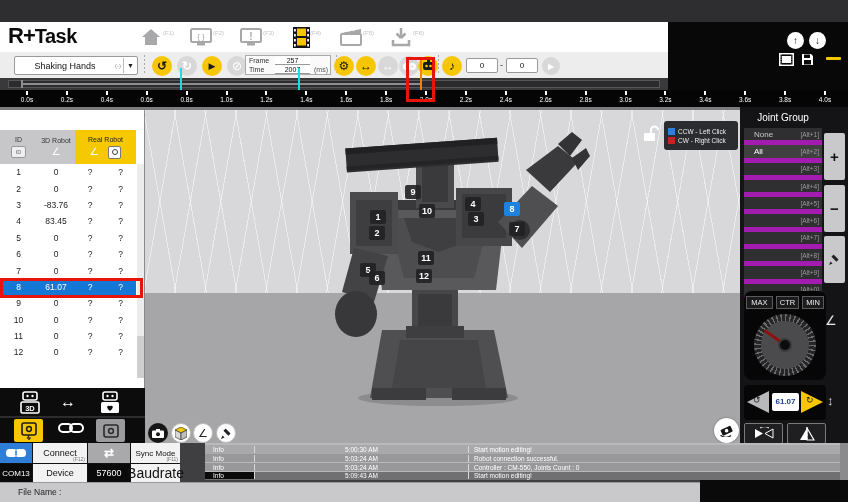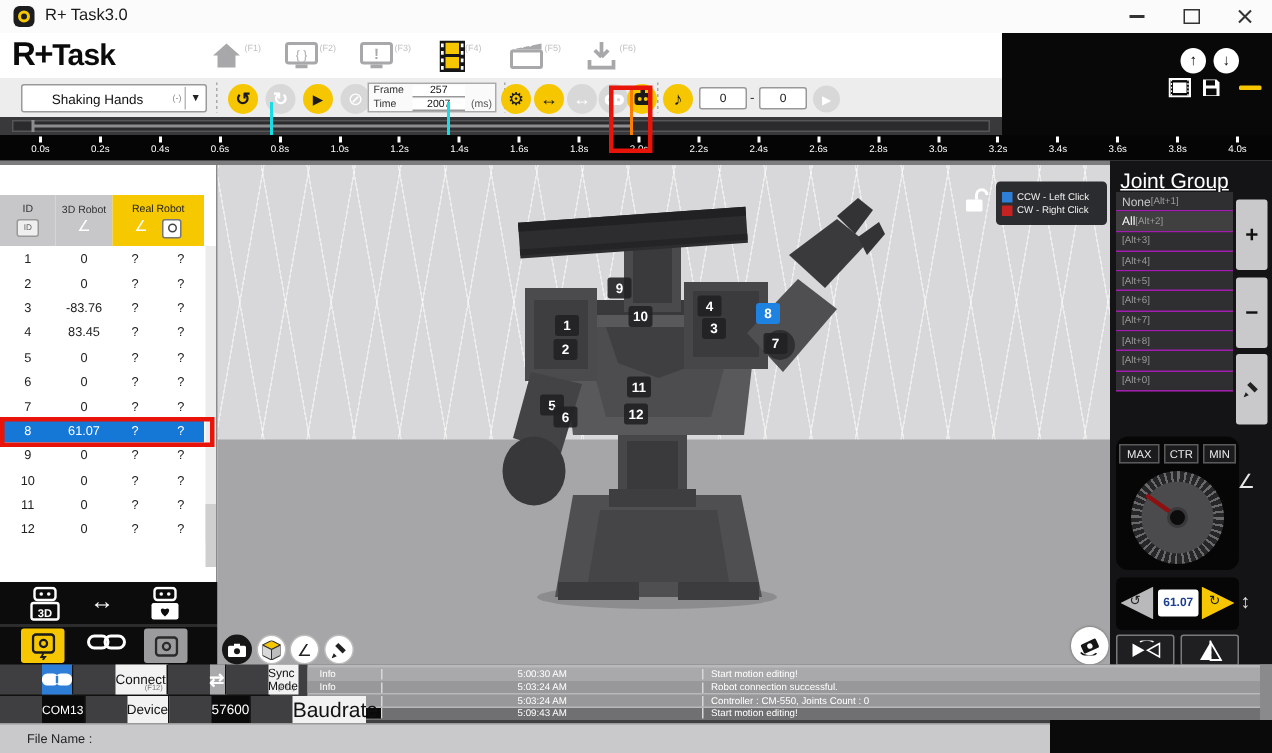--- a/index.html
+++ b/index.html
@@ -95,24 +95,24 @@
   .joint{position:absolute;width:16px;height:14px;background:rgba(33,33,36,.9);border-radius:2px;color:#fff;
          font-size:9px;font-weight:bold;display:flex;align-items:center;justify-content:center;}
   .joint.sel{background:#1e82e0;}
   .vpbtn{position:absolute;top:313px;width:20px;height:20px;border-radius:50%;display:flex;align-items:center;justify-content:center;}
   .vpbtn.dark{background:#161616;color:#fff;}
   .vpbtn.light{background:#fff;border:1px solid #bbb;box-sizing:border-box;color:#222;}
   .vpbtn-rot{position:absolute;left:569px;top:308px;width:25px;height:25px;border-radius:50%;background:#fff;
              display:flex;align-items:center;justify-content:center;box-shadow:0 0 2px rgba(0,0,0,.4);}
   
   .rightpanel{left:740px;top:107px;width:108px;height:338px;background:#141416;}
-  .jg-title{position:absolute;left:0;top:5px;width:86px;text-align:center;font-size:14px;color:#fff;text-decoration:underline;}
+  .jg-title{position:absolute;left:0;top:5px;width:86px;text-align:center;font-size:10px;color:#fff;}
   .jg-list{position:absolute;left:4px;top:21px;width:78px;}
-  .jgrow{height:12.3px;display:flex;align-items:center;
-         background:#2f2f31;border-bottom:1px solid #a21caf;padding:0 3px 0 4px;}
+  .jgrow{height:12.3px;display:flex;align-items:center;justify-content:space-between;
+         background:#2f2f31;border-bottom:5px solid #a21caf;padding:0 3px 0 10px;}
   .jgrow .lab{font-size:8px;color:#c8c8c8;}
   .jgrow .key{font-size:6.5px;color:#9a9a9a;}
   .jgrow.sel{background:#404040;}
   .jgrow.sel .lab{color:#fff;}
   .sidebtn{position:absolute;left:84px;width:21px;background:#c9c9cb;border-radius:2px;
            display:flex;align-items:center;justify-content:center;color:#111;font-size:15px;font-weight:bold;}
   .angleside{position:absolute;left:85px;top:206px;font-size:13px;color:#e8e8e8;}
   .updownside{position:absolute;left:87px;top:286px;font-size:13px;color:#ddd;}
   .dialpanel{position:absolute;left:4px;top:184px;width:82px;height:89px;background:#060606;border-radius:8px;}
   .mcm{position:absolute;top:5px;height:13px;background:#1b1b1d;border:1px solid #5a5a5a;box-sizing:border-box;
@@ -135,54 +135,37 @@
   
   .bottombase{left:0;top:443px;width:848px;height:59px;background:#3f3f41;}
   .log{left:205px;top:443px;width:643px;height:37px;background:#b9b9bb;padding-top:2px;box-sizing:border-box;}
   .logrow{display:flex;height:8.5px;margin-bottom:0.4px;font-size:6.5px;color:#fff;align-items:center;}
   .lg-level{width:50px;padding-left:8px;box-sizing:border-box;border-right:1px solid #d8d8d8;}
   .lg-time{width:213px;text-align:center;border-right:1px solid #d8d8d8;}
   .lg-msg{flex:1;padding-left:5px;}
   .logscroll{left:840px;top:443px;width:8px;height:37px;background:#8a8a8c;}
   .connblock{left:0;top:443px;width:180px;}
   .connrow{display:flex;height:20px;border-bottom:1px solid #111;}
-  .conncell{display:flex;align-items:center;justify-content:flex-start;border-right:1px solid #111;box-sizing:border-box;position:relative;margin-left:28px;}
+  .conncell{display:flex;align-items:center;justify-content:center;border-right:1px solid #111;box-sizing:border-box;position:relative;}
   .c-blue{width:33px;background:#2e7ed7;}
   .c-white{background:#f2f2f2;color:#111;}
   .c-gray{width:43px;background:#a9a9ab;color:#fff;font-size:12px;font-weight:bold;}
   .c-black{background:#0a0a0a;color:#fff;}
   .subkey{position:absolute;right:2px;bottom:1px;font-size:5px;color:#777;}
   .filebar{left:0;top:482px;width:700px;height:20px;background:#c9c9cb;border-top:1px solid #9a9a9a;box-sizing:border-box;}
   .filelabel{left:18px;top:487px;font-size:8.5px;color:#222;}
   .blackcorner{left:700px;top:480px;width:148px;height:22px;background:#0a0a0a;}
   
   .redbox{border:3px solid #e81309;box-sizing:border-box;z-index:50;}
 </style>
 </head>
 <body>
 
 <div id="app">
 
-  <div class="abs titlebar">
-    <div class="abs appicon">
-        <i></i>
-      </div>
-    <div class="abs apptitle">R+ Task3.0</div>
-    <div class="abs winbtn" style="left:740px">
-        <div class="bar"></div>
-      </div>
-    <div class="abs winbtn" style="left:776px">
-        <div class="box"></div>
-      </div>
-    <div class="abs winbtn" style="left:812px">
-      <svg width="10" height="10" viewBox="0 0 10 10">
-          <path d="M1 1 L9 9 M9 1 L1 9" stroke="#333" stroke-width="1.4"></path>
-        </svg>
-    </div>
-  </div>
 
   <div class="abs toolbar1"></div>
   <div class="abs logo">
     <span>R+</span><span class="task">Task</span>
   </div>
 
   <div class="abs tool" style="left:138px">
     <svg width="20" height="18" viewBox="0 0 20 18">
       <path d="M10 1 L19 9 H16 V17 H4 V9 H1 Z" fill="#a8a8aa"></path>
       </svg>

